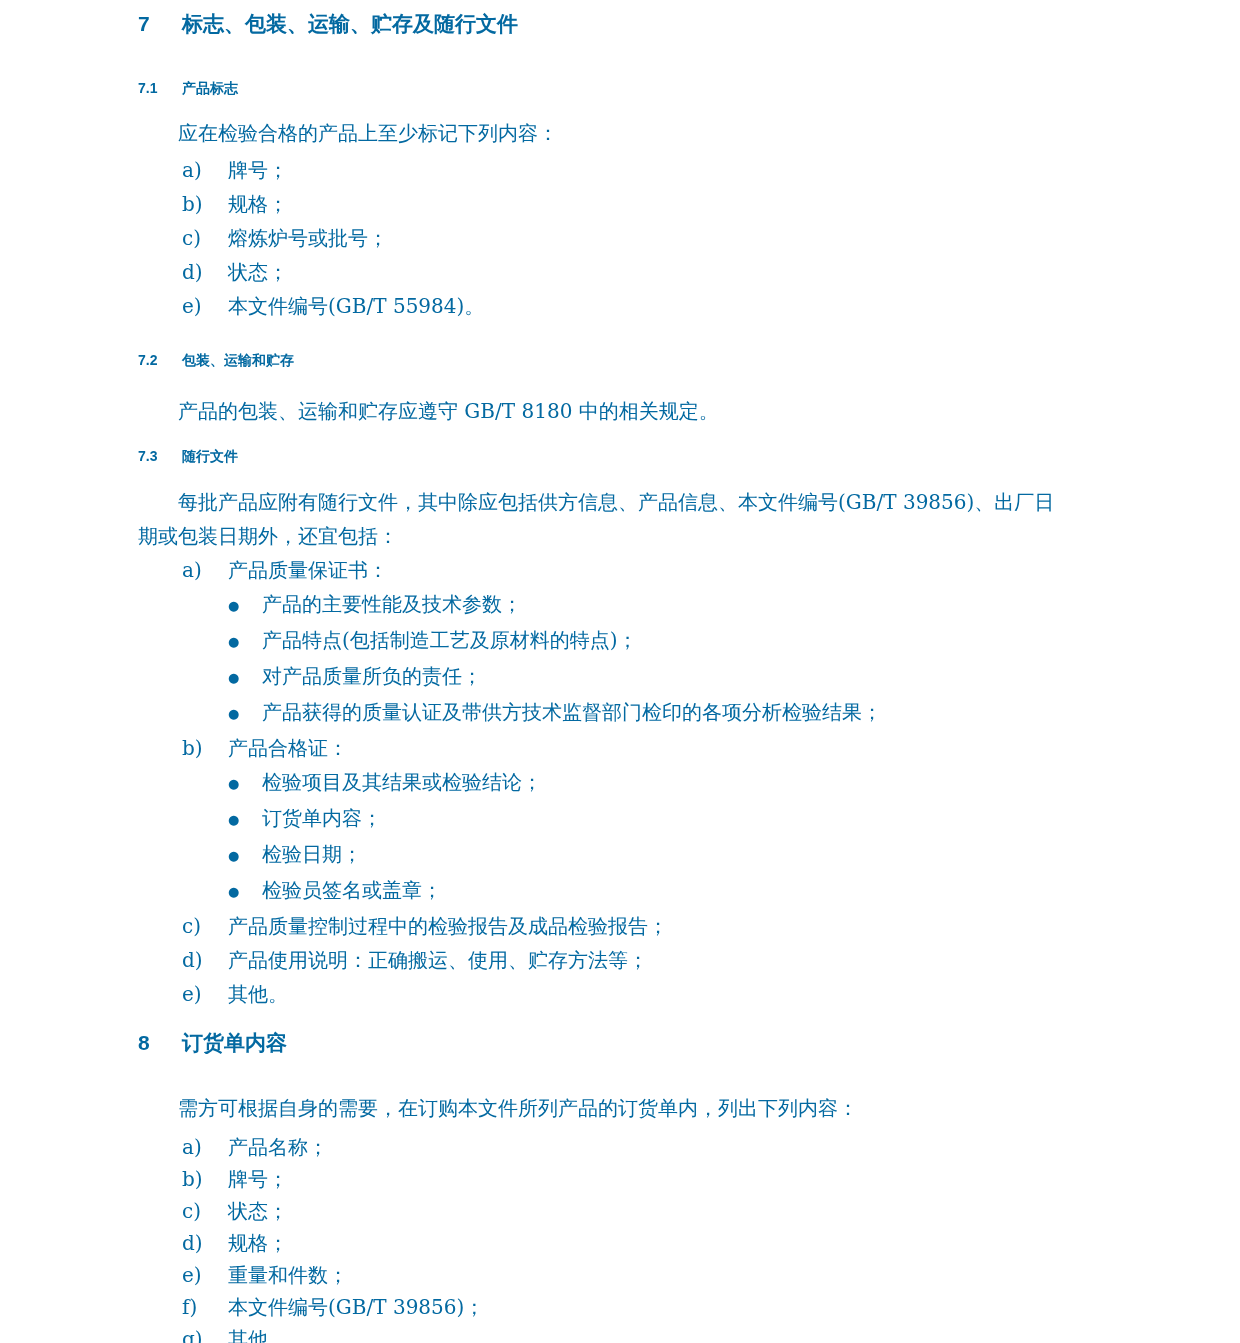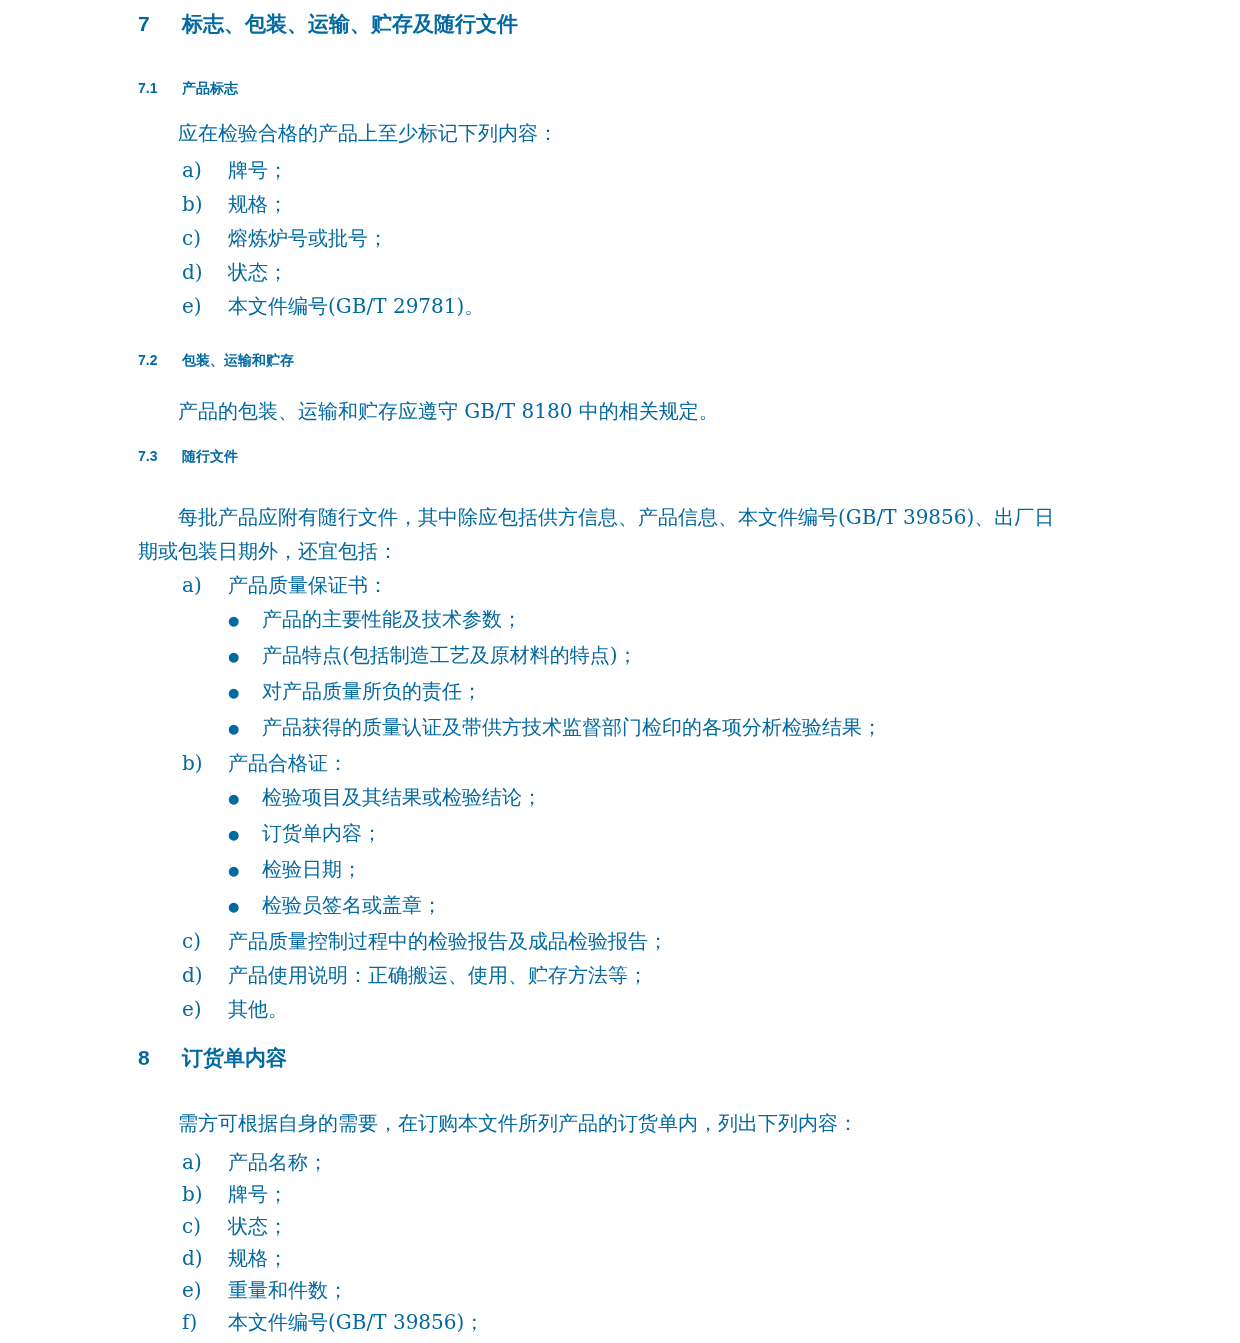--- a/index.html
+++ b/index.html
@@ -62,21 +62,21 @@
     vertical-align: 1px;
   }
   .li8 { line-height: 32px; }
   
   .mt-h71 { margin-top: 30px; }
   .mt-p71 { margin-top: 11px; }
   .mt-l71 { margin-top: 3px; }
   .mt-h72 { margin-top: 20px; }
   .mt-p72 { margin-top: 17px; }
   .mt-h73 { margin-top: 11px; }
-  .mt-p73 { margin-top: 27px; }
+  .mt-p73 { margin-top: 12px; }
   .mt-h8  { margin-top: 15px; }
   .mt-p8  { margin-top: 31px; }
   .mt-l8  { margin-top: 6px; }
 </style>
 </head>
 <body>
 
 <div class="page">
 
   <div class="heading h-l1">
@@ -96,21 +96,21 @@
     <div class="li">
       <span class="li-label">b)</span><span>规格；</span>
     </div>
     <div class="li">
       <span class="li-label">c)</span><span>熔炼炉号或批号；</span>
     </div>
     <div class="li">
       <span class="li-label">d)</span><span>状态；</span>
     </div>
     <div class="li">
-      <span class="li-label">e)</span><span>本文件编号(GB/T 29781)。</span>
+      <span class="li-label">e)</span><span>本文件编号(GB/T 55984)。</span>
     </div>
   </div>
 
   <div class="heading h-l2 mt-h72">
     <span class="h-no">7.2</span><span>包装、运输和贮存</span>
   </div>
 
   <div class="para mt-p72">产品的包装、运输和贮存应遵守 GB/T 8180 中的相关规定。</div>
 
   <div class="heading h-l2 mt-h73">

